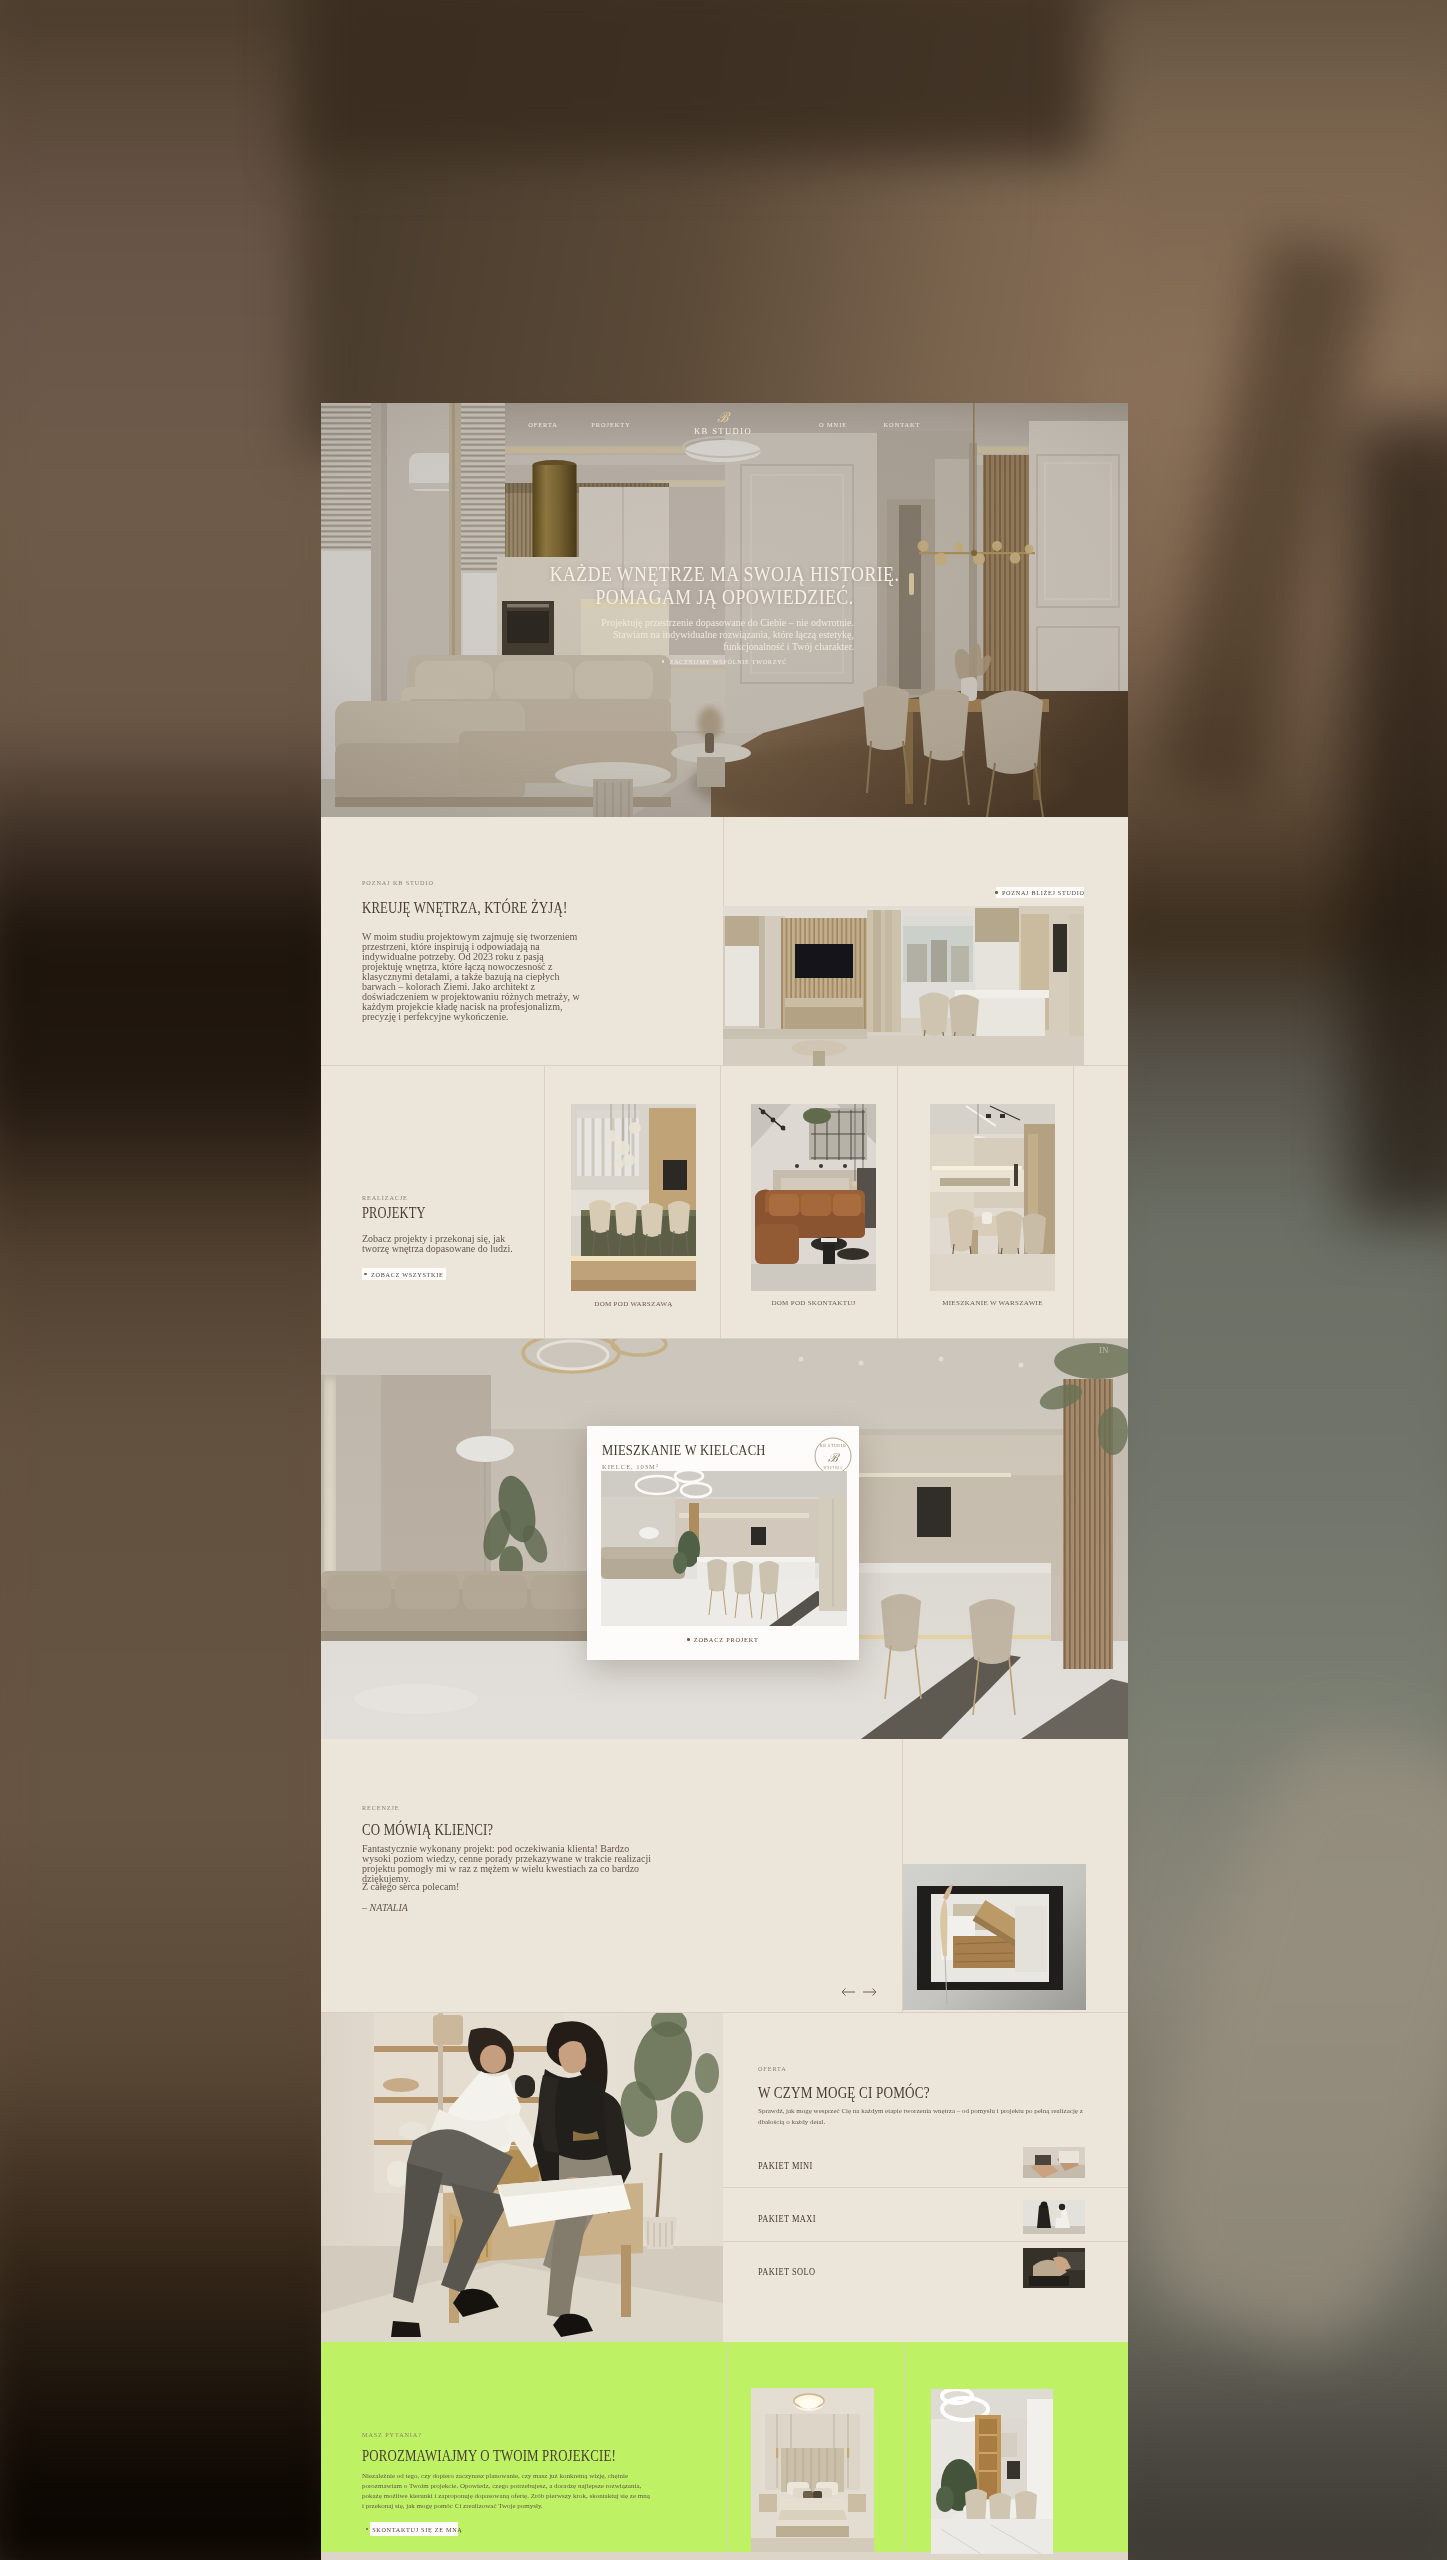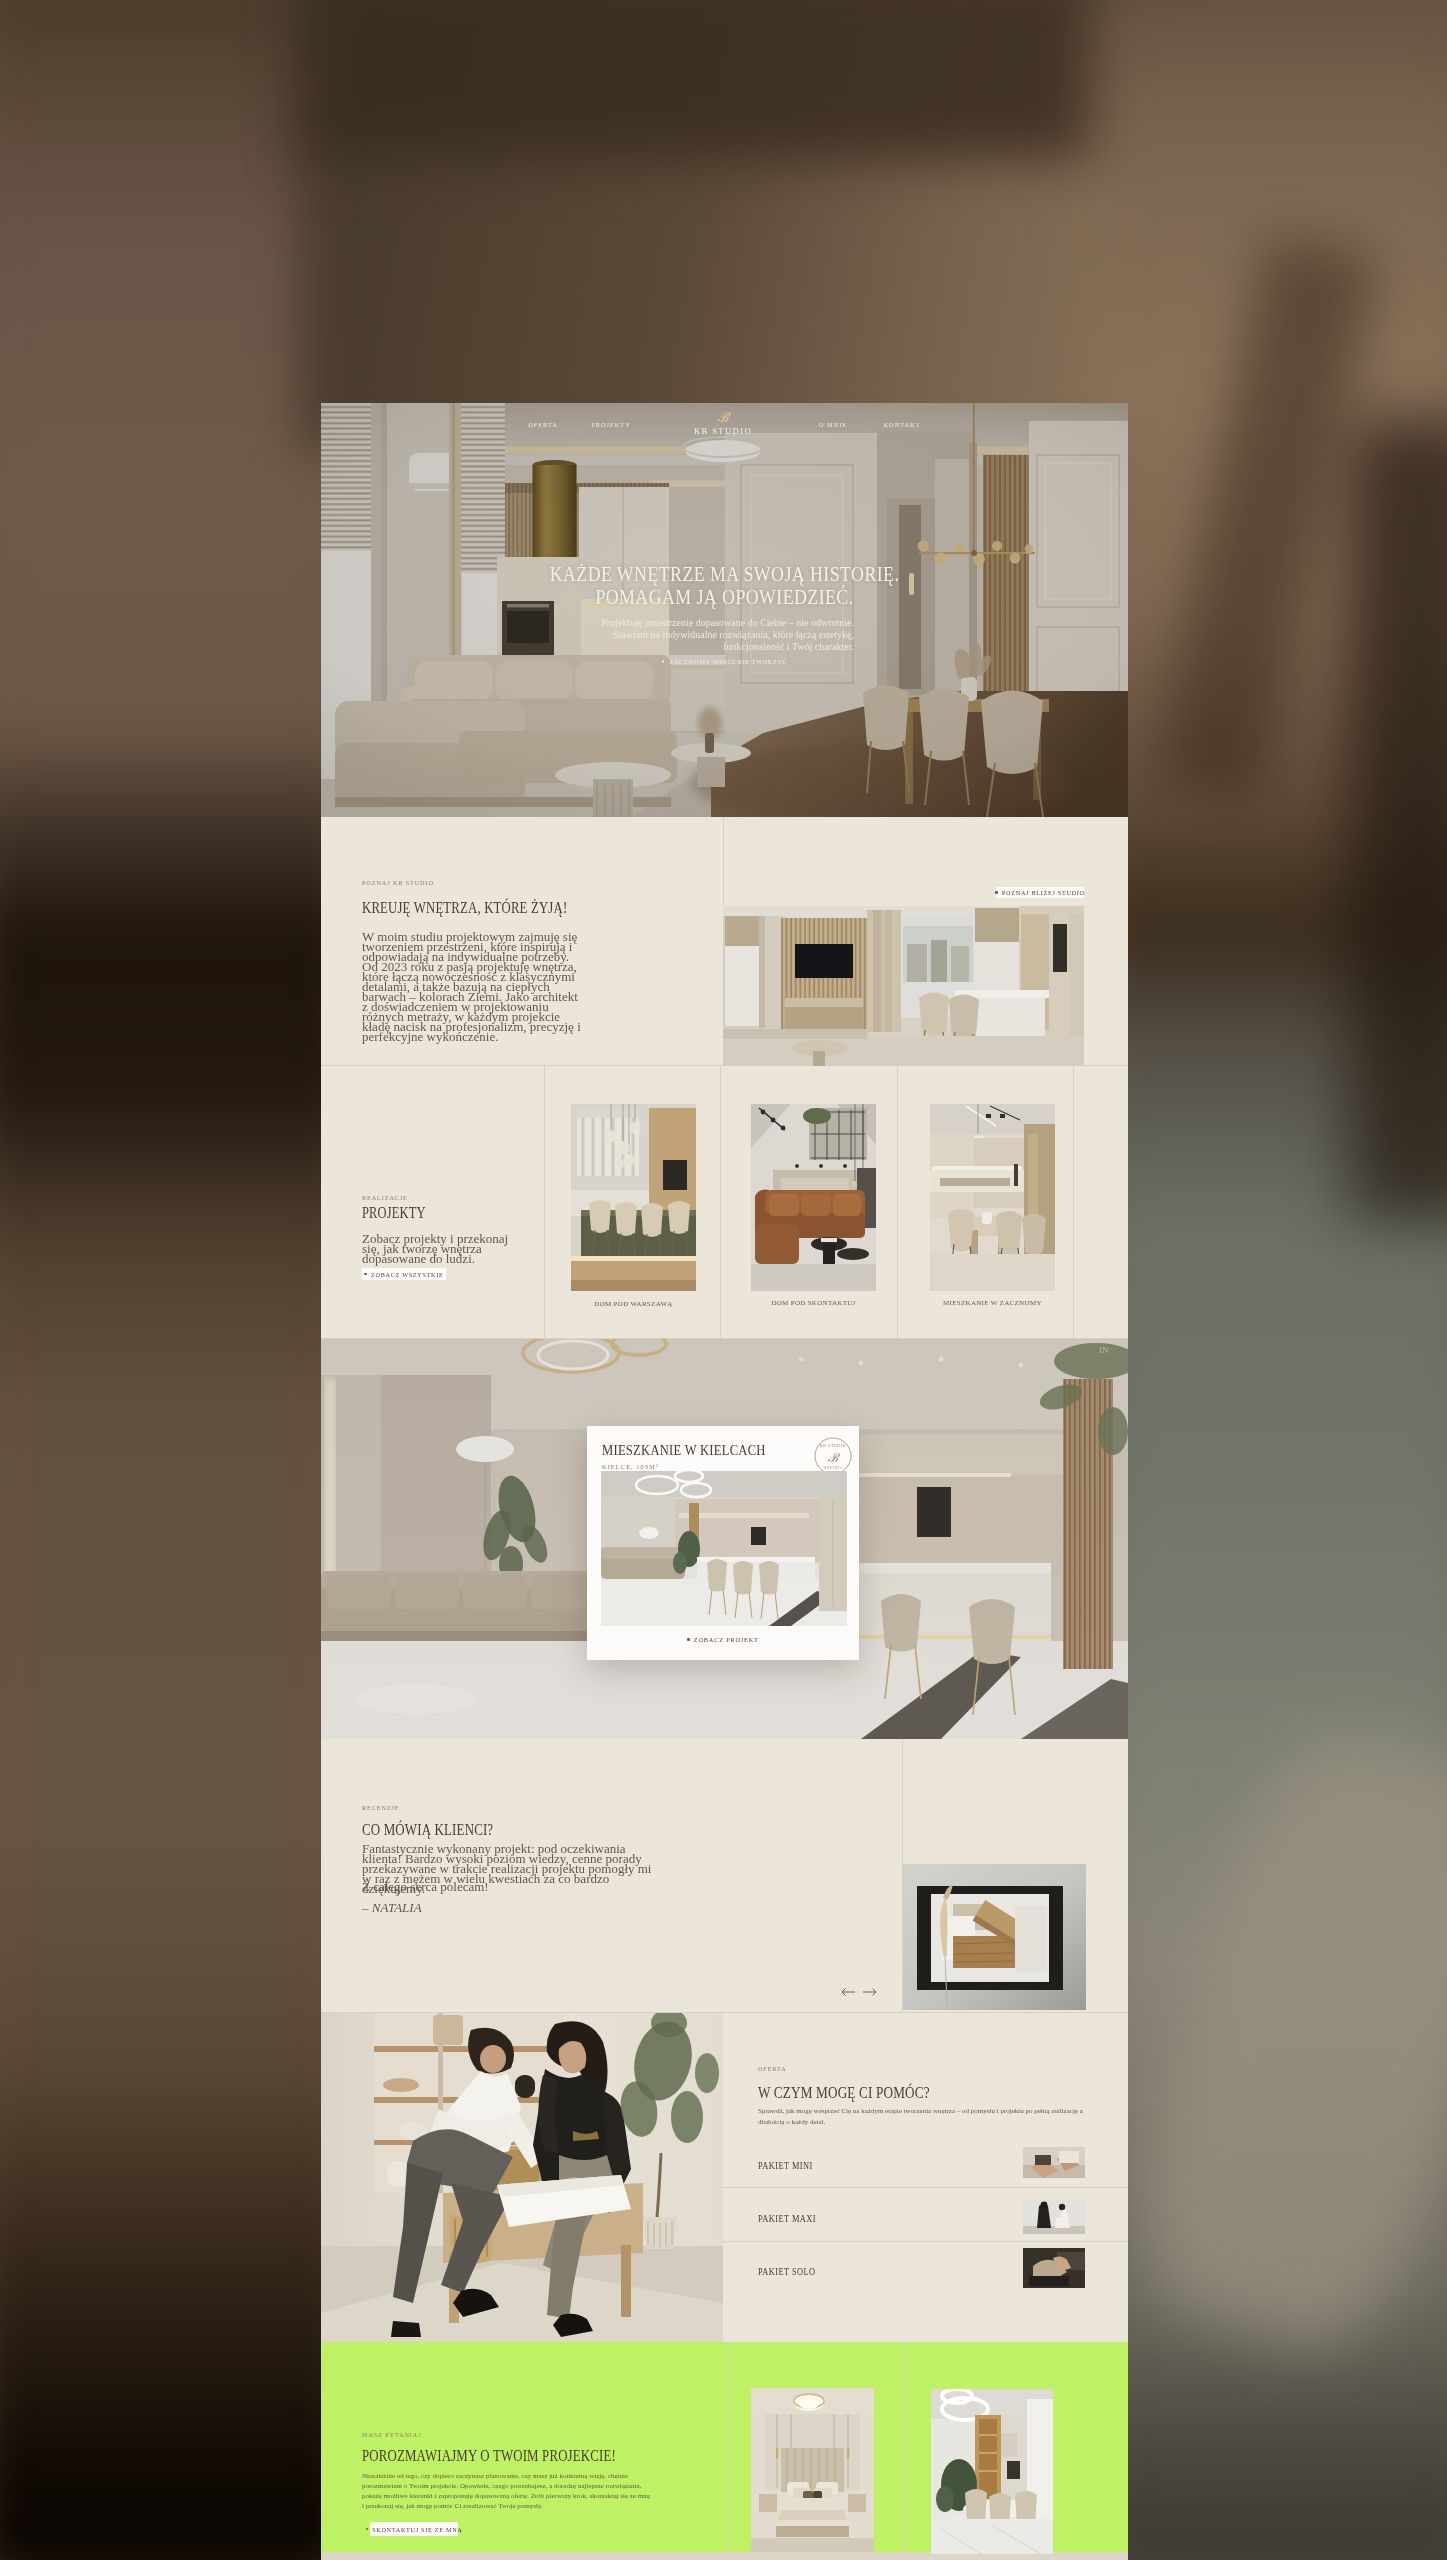--- a/index.html
+++ b/index.html
@@ -2,21 +2,21 @@
 <html><head>
 <meta charset="utf-8">
 <style>
 html,body{margin:0;padding:0}
 body{width:1447px;height:2560px;overflow:hidden;background:#63523f;font-family:"Liberation Serif",serif}
 #canvas{position:absolute;left:0;top:0;width:1447px;height:2560px;overflow:hidden}
 .abs{position:absolute}
 #page{position:absolute;left:321px;top:403px;width:807px;height:2157px;background:#ece5da;overflow:hidden}
 .label{font-size:6.2px;letter-spacing:0.9px;color:#8d7d69}
 .h2{font-size:16px;color:#4a3d31;letter-spacing:0.2px;font-weight:normal;transform:scaleX(0.8);transform-origin:left;white-space:nowrap}
-.body{font-size:13px;line-height:10px;color:#655748}
+.body{font-size:10px;line-height:10px;color:#655748}
 .pill{background:#fdfcfa;font-size:6.2px;letter-spacing:0.7px;color:#51443a;display:flex;align-items:center;justify-content:center;gap:4px;border-radius:1px;white-space:nowrap}
 .dot{width:2.6px;height:2.6px;background:#6d5c48;border-radius:50%;display:inline-block;flex:none}
 .vline{position:absolute;width:1px;background:#d9d0c1}
 .hline{position:absolute;height:1px;background:#d9d0c1}
 .cap{position:absolute;font-size:7px;letter-spacing:0.3px;color:#6b5b4b;text-align:center}
 .navitem{position:absolute;font-size:6.3px;letter-spacing:1px;color:#f1ede5;top:18px}
 svg{display:block}
 </style>
 </head>
 <body>
@@ -506,21 +506,21 @@
 <line x1="24" y1="140" x2="20" y2="176"></line>
               <line x1="40" y1="142" x2="44" y2="178"></line>
 <line x1="72" y1="144" x2="68" y2="180"></line>
               <line x1="88" y1="144" x2="92" y2="180"></line>
 </g>
 
 <rect x="0" y="150" width="125" height="37" fill="#ddd6c9"></rect>
 </svg>
 </div>
 
-<div class="cap" style="left:609px;top:233px;width:125px">MIESZKANIE W ZACZNIJMY</div>
+<div class="cap" style="left:609px;top:233px;width:125px">MIESZKANIE W WARSZAWIE</div>
 </div>
 
 <div class="abs" style="left:0;top:936px;width:807px;height:400px;overflow:hidden">
 <svg width="807" height="400" viewBox="0 0 807 400">
 <defs>
 <pattern id="pSlatF" width="5" height="8" patternUnits="userSpaceOnUse">
 <rect width="5" height="8" fill="#ab9070"></rect>
               <rect x="3" width="1.7" height="8" fill="#846a4c"></rect>
 </pattern>
 <filter id="fblur4">

